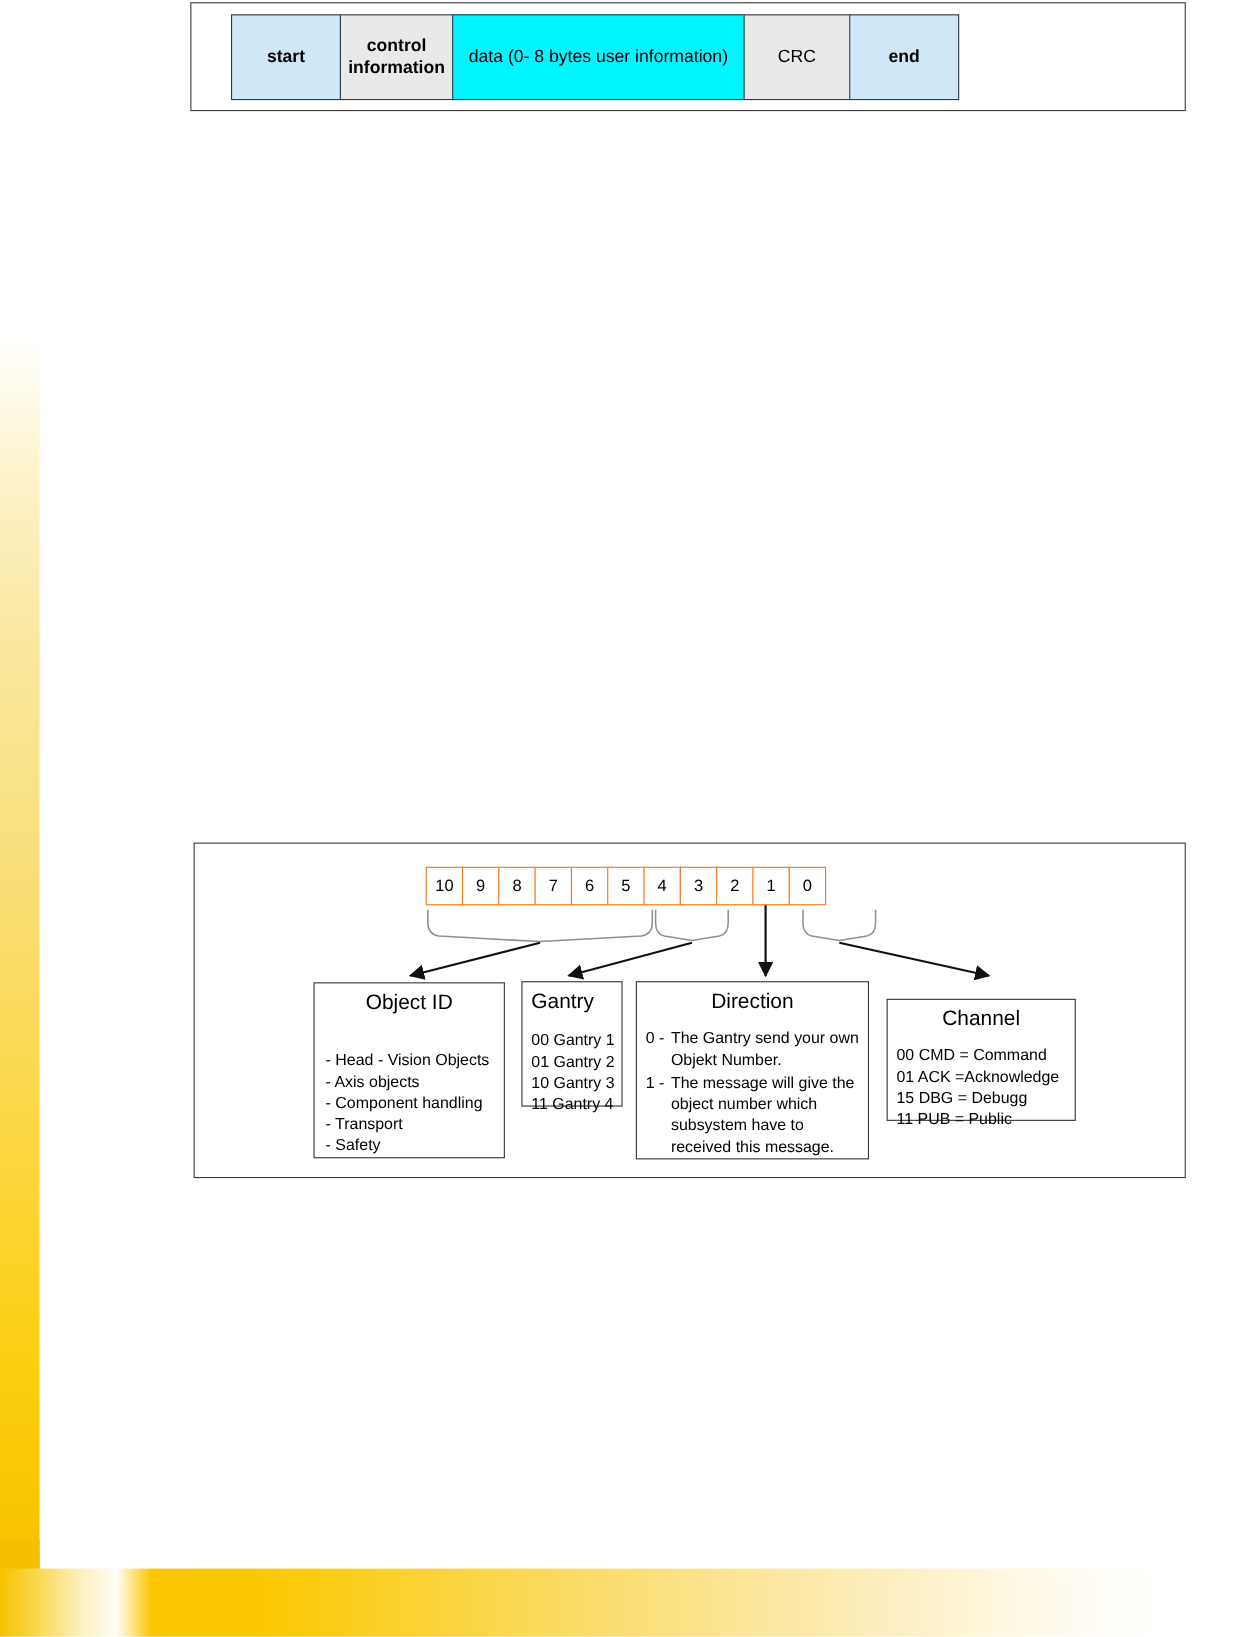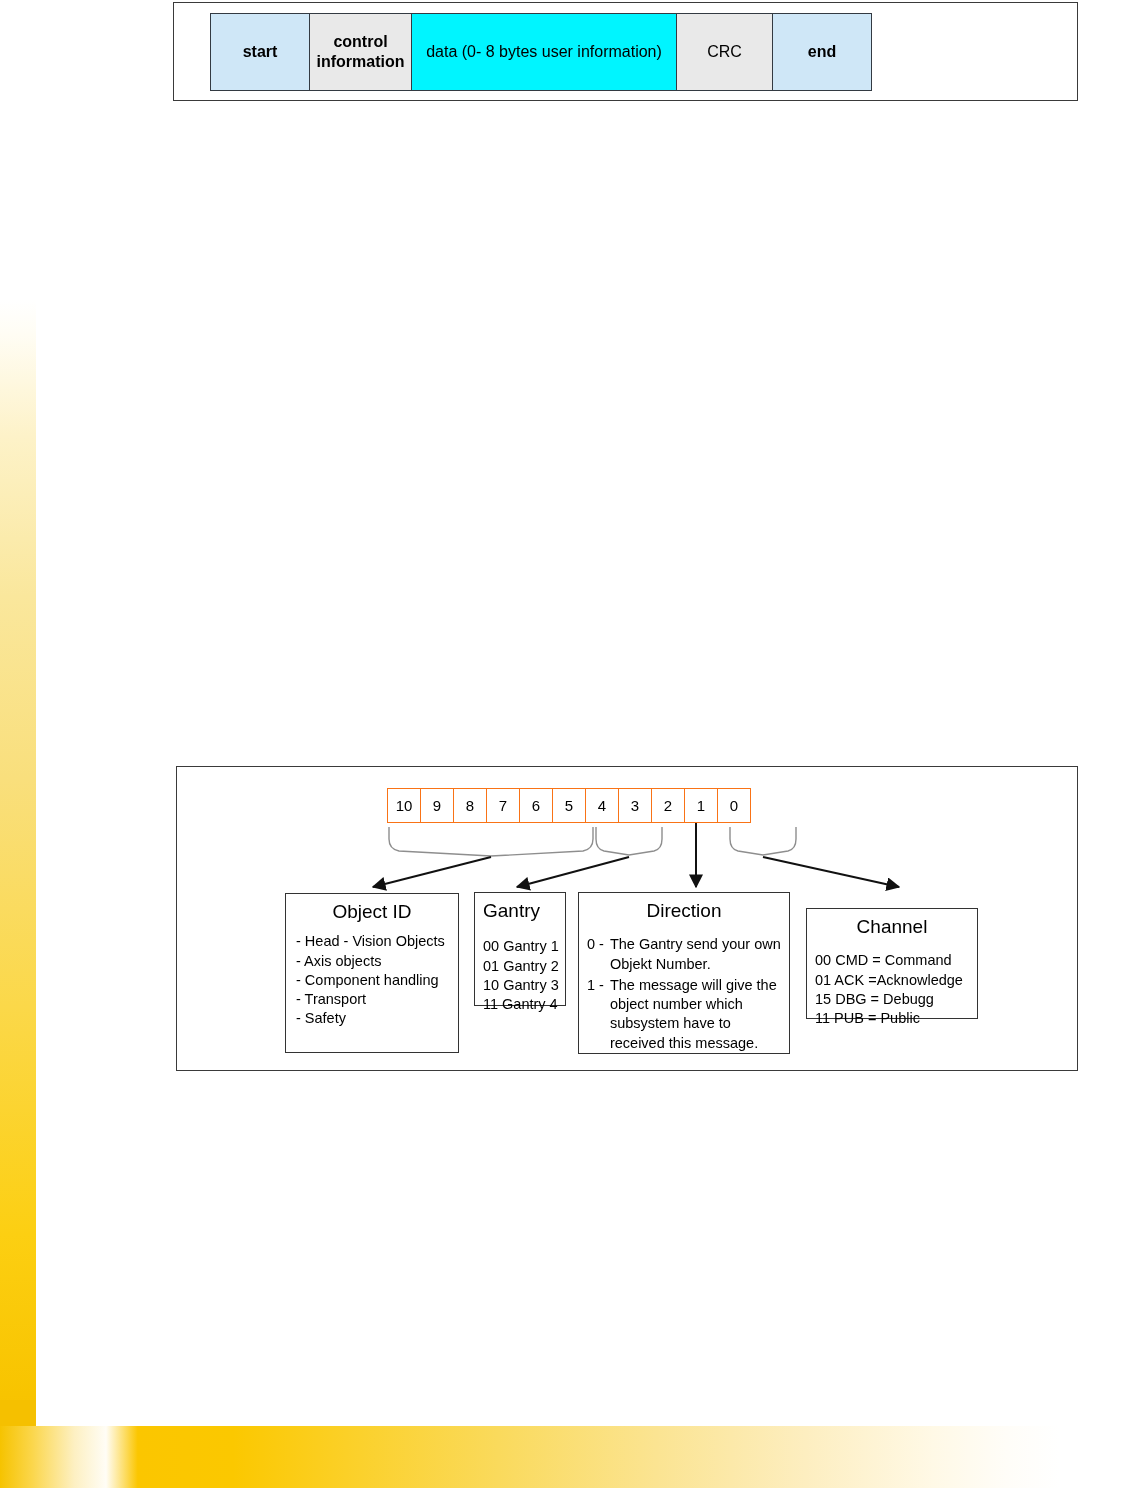--- a/index.html
+++ b/index.html
@@ -155,21 +155,21 @@
     font-size: 19px;
     padding-top: 5px;
   }
   .field-title.left { text-align: left; padding-left: 8px; }
   .field-body {
     padding: 0 8px;
   }
   .field-body .line { white-space: pre; }
 
   #box-object-id { left: 108px; top: 126px; width: 174px; height: 160px; }
-  #box-object-id .field-body { margin-top: 8px; }
+  #box-object-id .field-body { margin-top: 31px; }
   #box-object-id .field-body .line { padding-left: 2px; }
 
   #box-gantry { left: 297px; top: 125px; width: 92px; height: 114px; }
   #box-gantry .field-body { margin-top: 14px; }
 
   #box-direction { left: 401px; top: 125px; width: 212px; height: 162px; }
   #box-direction .field-body { margin-top: 12px; }
   #box-direction .dir-item {
     display: flex;
     margin-bottom: 2px;

